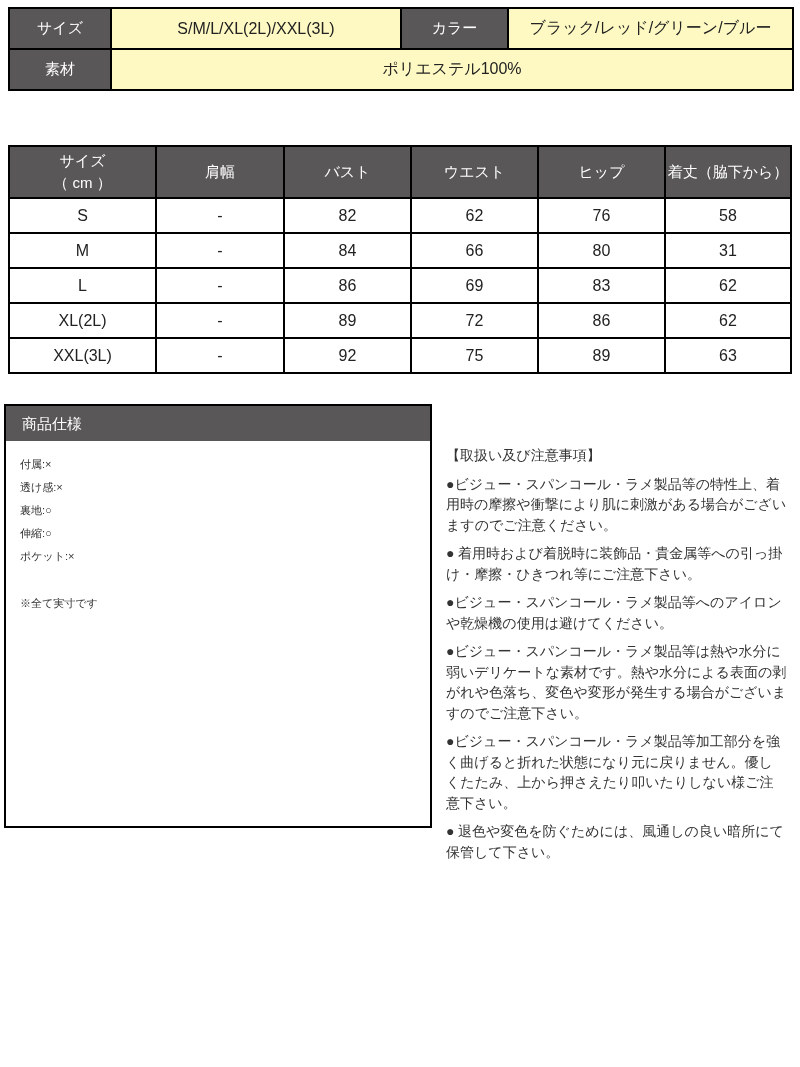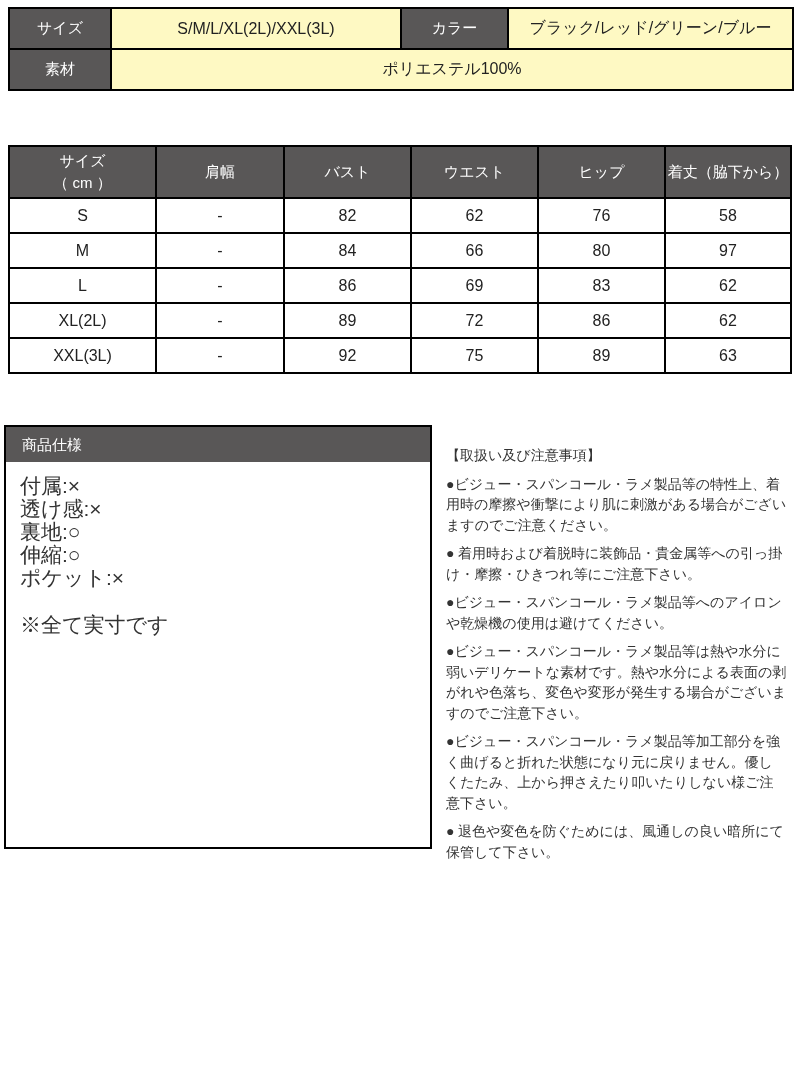--- a/index.html
+++ b/index.html
@@ -74,37 +74,37 @@
     vertical-align: middle;
     font-size: 16px;
     color: var(--value-text);
     background: #ffffff;
   }
 
   
   .spec-box {
     position: absolute;
     left: 4px;
-    top: 425px;
+    top: 404px;
     width: 428px;
     height: 424px;
     border: 2px solid var(--border-color);
     background: #ffffff;
   }
   .spec-box-bar {
     height: 35px;
     background: var(--header-bg);
     color: #ffffff;
     font-size: 15px;
     line-height: 35px;
     padding-left: 16px;
   }
   .spec-box-content {
     padding: 12px 14px 0 14px;
-    font-size: 21px;
+    font-size: 11px;
     line-height: 23px;
     color: var(--text-color);
   }
   .spec-note {
     margin-top: 24px;
   }
 
   
   .care-notes {
     position: absolute;
@@ -169,21 +169,21 @@
         <td>62</td>
         <td>76</td>
         <td>58</td>
       </tr>
       <tr>
         <td>M</td>
         <td>-</td>
         <td>84</td>
         <td>66</td>
         <td>80</td>
-        <td>97</td>
+        <td>31</td>
       </tr>
       <tr>
         <td>L</td>
         <td>-</td>
         <td>86</td>
         <td>69</td>
         <td>83</td>
         <td>62</td>
       </tr>
       <tr>

